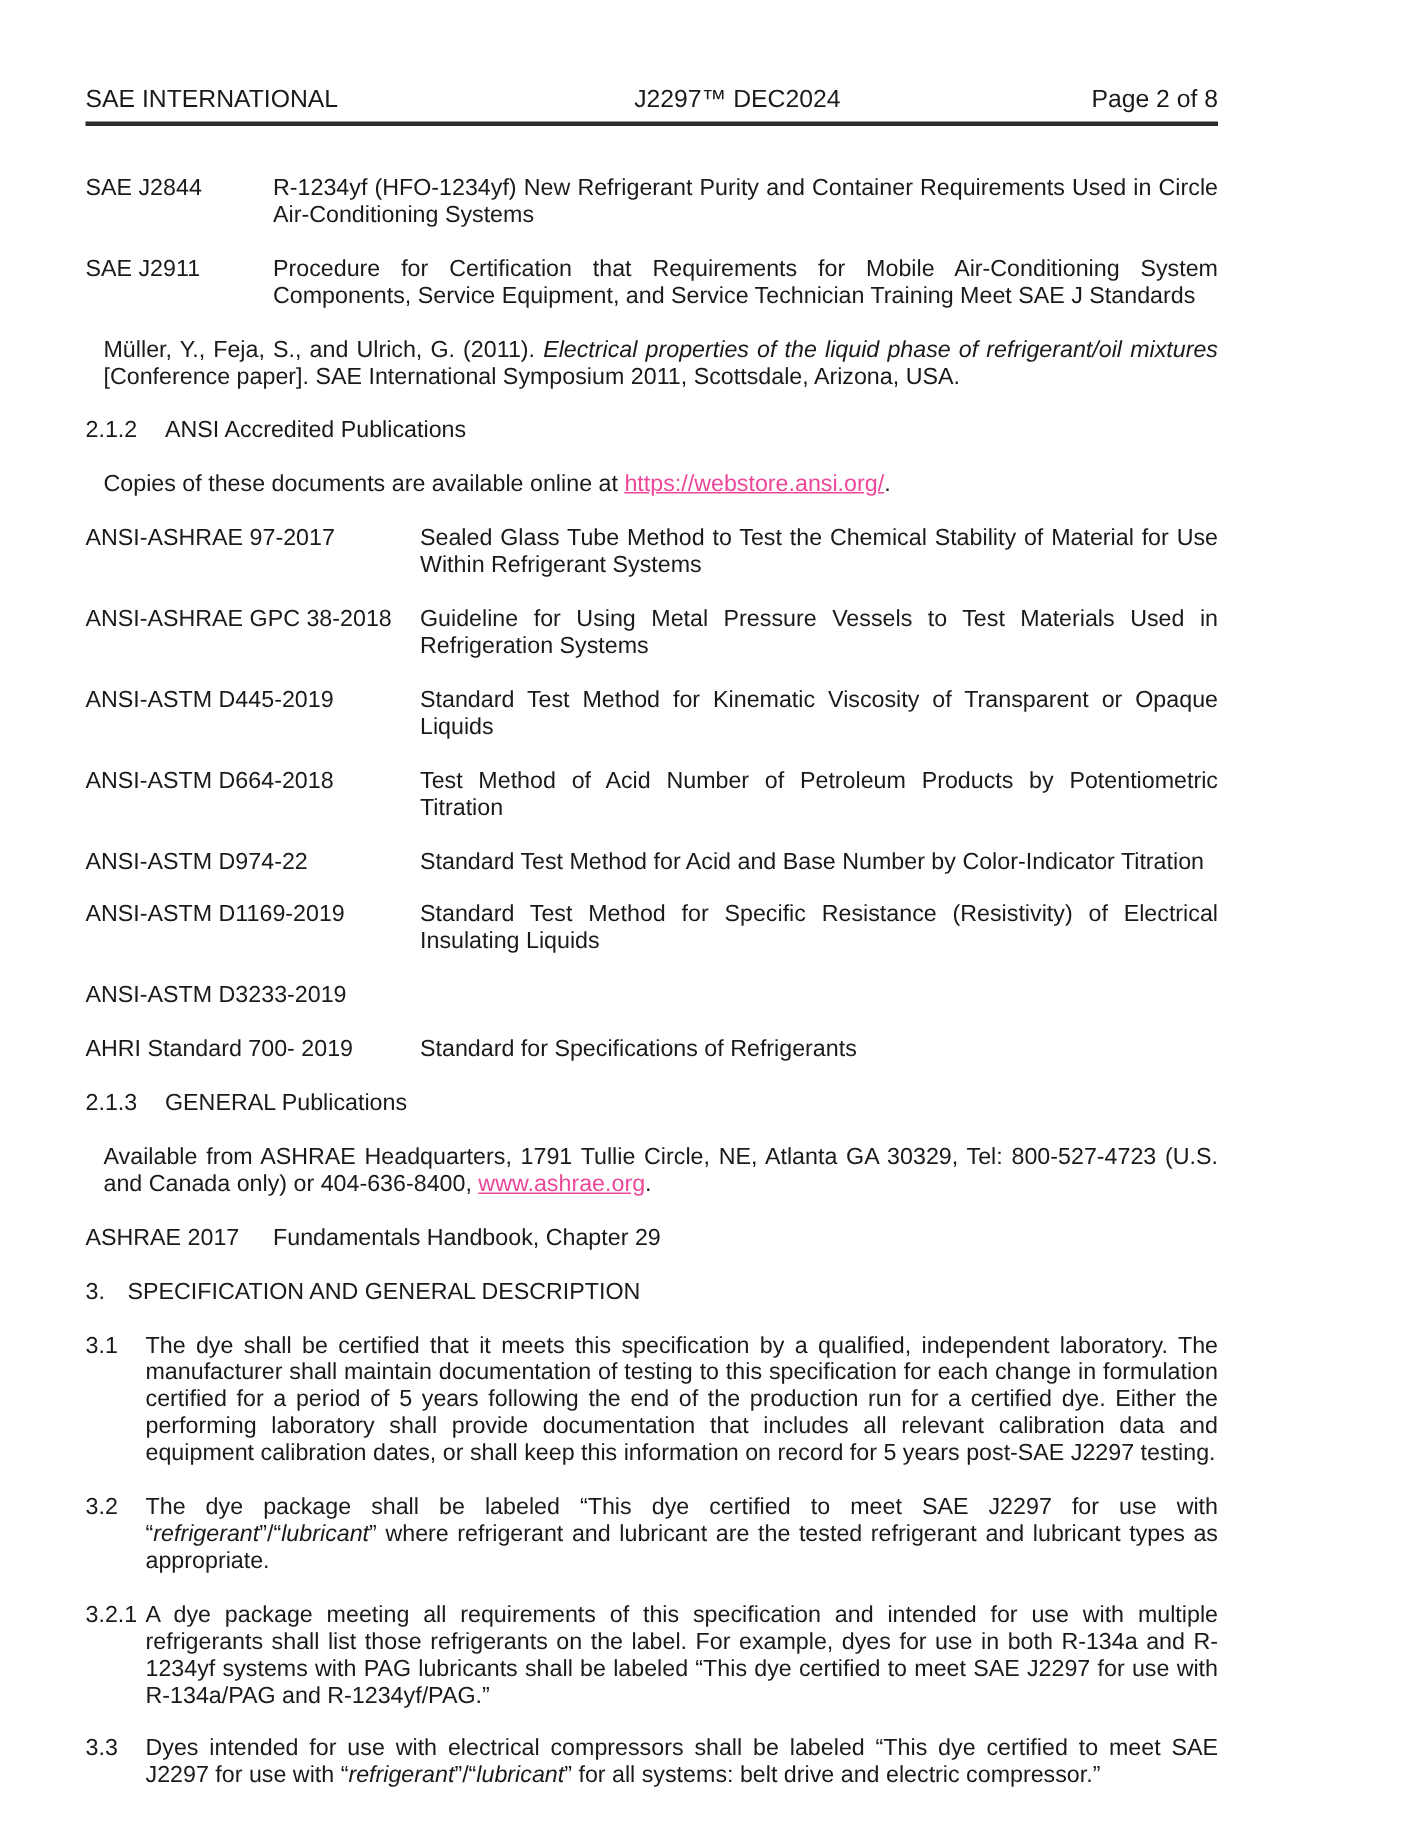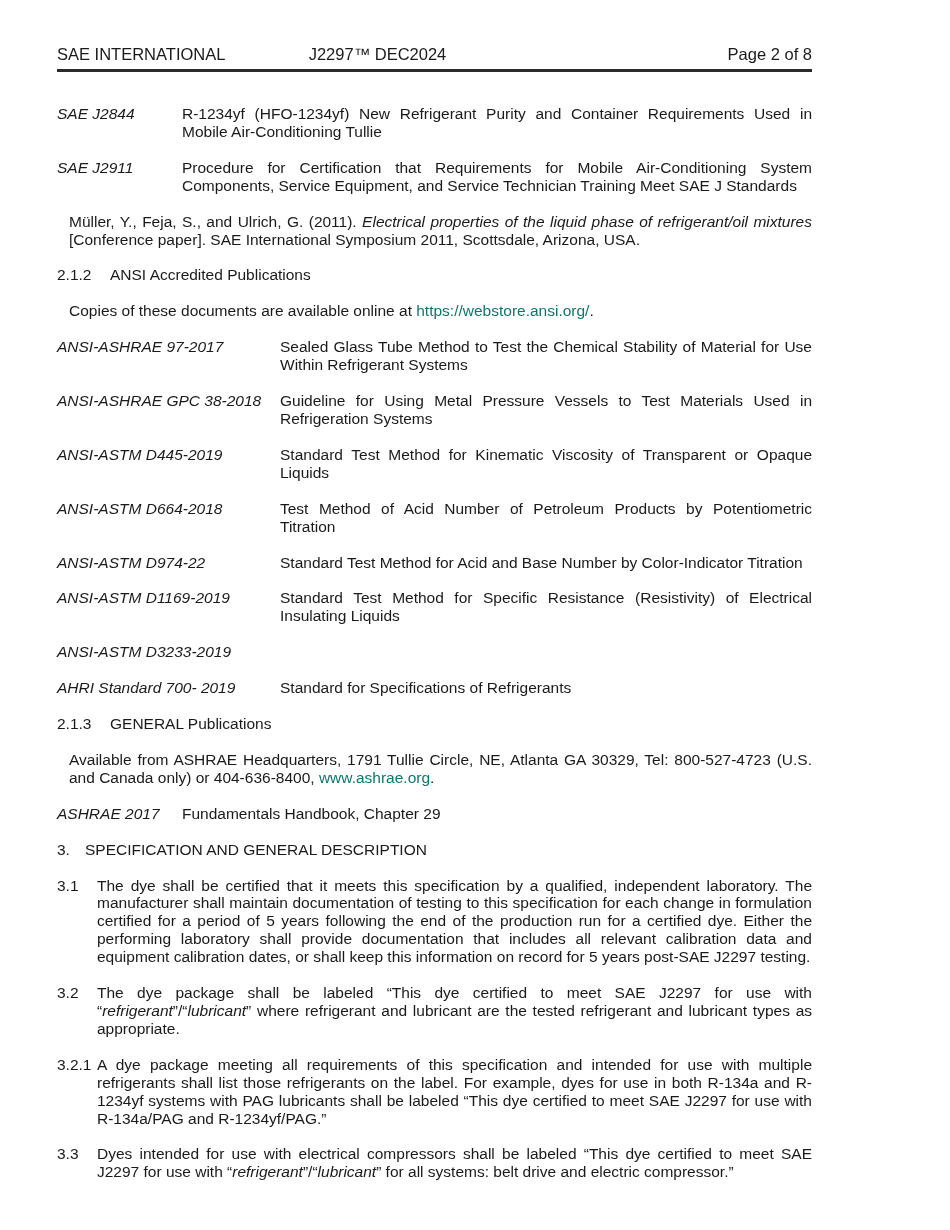--- a/index.html
+++ b/index.html
@@ -16,61 +16,61 @@
   
   .doc-header {
     display: flex;
     align-items: baseline;
     font-size: 16.5px;
     line-height: 20px;
     padding-bottom: 5px;
     border-bottom: 3px solid #2b2b2b;
   }
   .doc-header .h-left   { flex: 1; text-align: left; }
-  .doc-header .h-center { flex: 1; text-align: left; }
+  .doc-header .h-center { flex: 1; text-align: right; margin-top: 12px; }
   .doc-header .h-right  { flex: 1; text-align: right; }
 
   
   .content { margin-top: 33px; font-size: 15.5px; line-height: 17.9px; }
   .block { margin-bottom: 18px; }
 
   .ref-row { display: flex; }
-  .ref-row .ref-id { flex: 0 0 125px; font-style: italic; }
+  .ref-row .ref-id { flex: 0 0 125px; }
   .ref-row.ansi .ref-id { flex: 0 0 223px; }
   .ref-row .ref-desc { flex: 1; text-align: justify; }
 
   .heading-row { display: flex; }
   .heading-row .h-num { flex: 0 0 53px; }
   .heading-row.sec3 .h-num { flex: 0 0 28px; }
 
   .clause-row { display: flex; }
   .clause-row .clause-num { flex: 0 0 40px; }
   .clause-row .clause-body { flex: 1; text-align: justify; }
 
   .para { text-align: justify; margin-left: 12px; }
 
   .it  { font-style: italic; }
-  .lnk { color: #0f766e; cursor: pointer; }
+  .lnk { color: #ec4899; text-decoration: underline; cursor: pointer; }
 </style>
 </head>
 <body>
 
 <div class="page">
 
   <div class="doc-header">
     <span class="h-left">SAE INTERNATIONAL</span>
     <span class="h-center">J2297™ DEC2024</span>
     <span class="h-right">Page 2 of 8</span>
   </div>
 
   <div class="content">
 
     <div class="block ref-row">
       <span class="ref-id">SAE J2844</span>
-      <span class="ref-desc">R-1234yf (HFO-1234yf) New Refrigerant Purity and Container Requirements Used in Mobile Air-Conditioning Tullie</span>
+      <span class="ref-desc">R-1234yf (HFO-1234yf) New Refrigerant Purity and Container Requirements Used in Circle Air-Conditioning Systems</span>
     </div>
 
     <div class="block ref-row">
       <span class="ref-id">SAE J2911</span>
       <span class="ref-desc">Procedure for Certification that Requirements for Mobile Air-Conditioning System Components, Service Equipment, and Service Technician Training Meet SAE J Standards</span>
     </div>
 
     <div class="block para"><span>Müller, Y., Feja, S., and Ulrich, G. (2011). </span><span class="it">Electrical properties of the liquid phase of refrigerant/oil mixtures</span><span> [Conference paper]. SAE International Symposium 2011, Scottsdale, Arizona, USA.</span></div>
 
     <div class="block heading-row">

